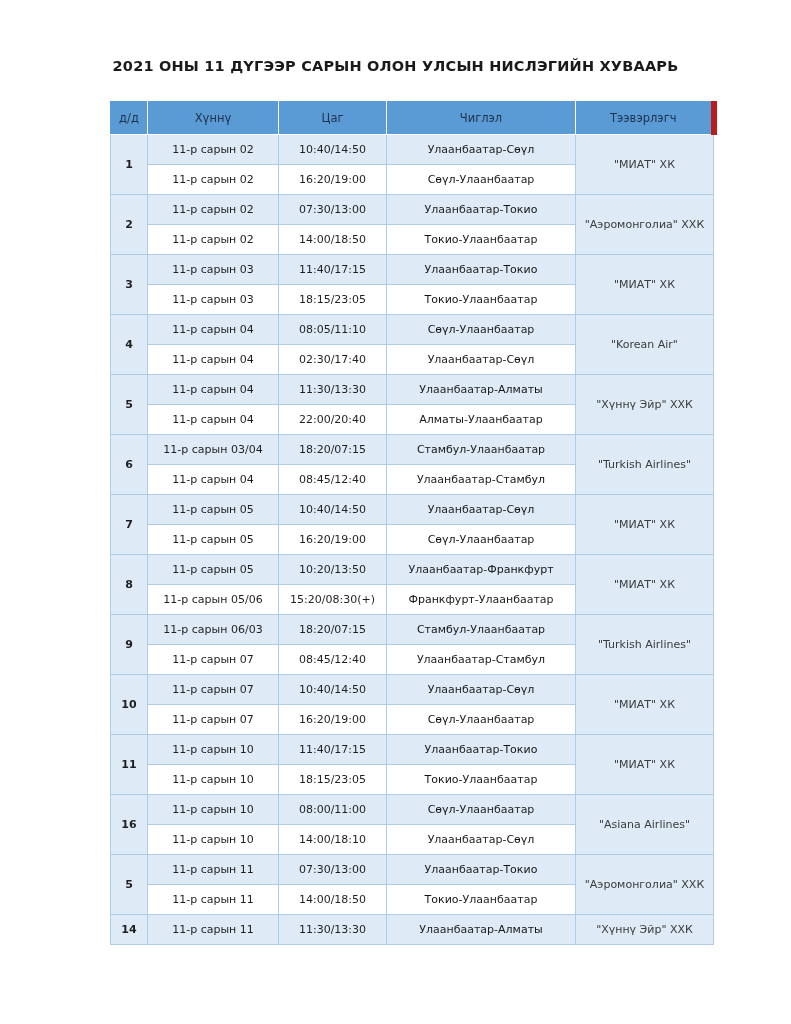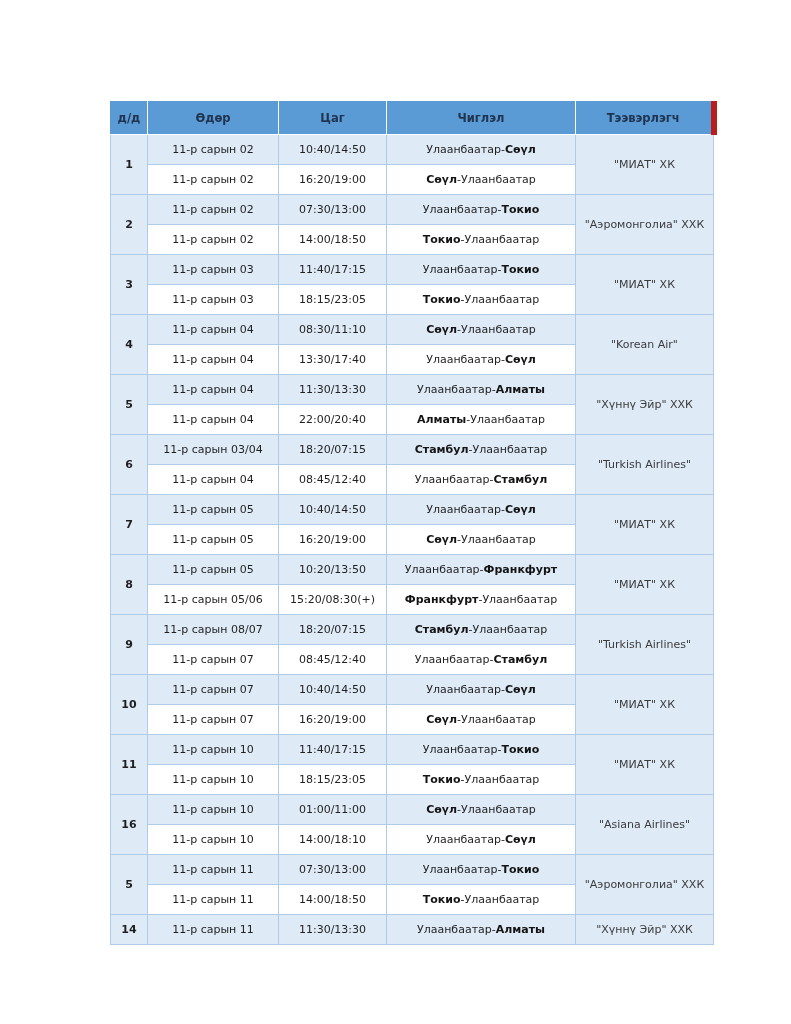--- a/index.html
+++ b/index.html
@@ -19,54 +19,55 @@
     width: 603px; border-collapse: collapse; table-layout: fixed;
     border: 1px solid #9cc3e5;
   }
   col.c-num { width: 37px; }
   col.c-date { width: 131px; }
   col.c-time { width: 108px; }
   col.c-route { width: 189px; }
   col.c-carrier { width: 138px; }
   th {
     background: #5b9bd5; color: #203450;
-    font-size: 11.5px; font-weight: bold;
+    font-size: 11.5px; font-weight: normal;
     height: 30px; text-align: center; vertical-align: middle;
     border: 1px solid #ffffff; border-top: 1px solid #5b9bd5;
   }
   th:first-child { border-left: 1px solid #5b9bd5; }
   th:last-child { border-right: 6px solid #b91c1c; }
   td {
     font-size: 11px; height: 29px;
     text-align: center; vertical-align: middle;
     border: 1px solid #aecbe8; padding: 0 2px;
     background: #ffffff; color: #1f1f1f;
   }
   tr.band > td { background: #deeaf6; }
   td.num { font-weight: bold; background: #deeaf6; color: #1f1f1f; }
   td.carrier { background: #deeaf6; color: #3b3b3b; }
-  td.route b { font-weight: bold; color: #141414; }
+  td.route b { font-weight: normal; color: #141414; }
 </style>
 </head>
 <body>
 
 <div class="doc">
+  <div class="title">2021 ОНЫ 11 ДҮГЭЭР САРЫН ОЛОН УЛСЫН НИСЛЭГИЙН ХУВААРЬ</div>
 
   <table class="schedule">
     <colgroup>
       <col class="c-num">
         <col class="c-date">
         <col class="c-time">
         <col class="c-route">
         <col class="c-carrier">
     </colgroup>
     <thead>
       <tr>
         <th>д/д</th>
-        <th>Өдөр</th>
+        <th>Хүннү</th>
         <th>Цаг</th>
         <th>Чиглэл</th>
         <th>Тээвэрлэгч</th>
       </tr>
     </thead>
     <tbody id="schedule-body">
         <tr class="band">
           <td class="num" rowspan="2">1</td>
           <td>11-р сарын 02</td>
           <td>10:40/14:50</td>
@@ -98,27 +99,27 @@
           <td class="carrier" rowspan="2">"МИАТ" ХК</td>
         </tr>
         <tr class="plain">
           <td>11-р сарын 03</td>
           <td>18:15/23:05</td>
           <td class="route"><b>Токио</b>-Улаанбаатар</td>
         </tr>
         <tr class="band">
           <td class="num" rowspan="2">4</td>
           <td>11-р сарын 04</td>
-          <td>08:30/11:10</td>
+          <td>08:05/11:10</td>
           <td class="route"><b>Сөүл</b>-Улаанбаатар</td>
           <td class="carrier" rowspan="2">"Korean Air"</td>
         </tr>
         <tr class="plain">
           <td>11-р сарын 04</td>
-          <td>13:30/17:40</td>
+          <td>02:30/17:40</td>
           <td class="route">Улаанбаатар-<b>Сөүл</b></td>
         </tr>
         <tr class="band">
           <td class="num" rowspan="2">5</td>
           <td>11-р сарын 04</td>
           <td>11:30/13:30</td>
           <td class="route">Улаанбаатар-<b>Алматы</b></td>
           <td class="carrier" rowspan="2">"Хүннү Эйр" ХХК</td>
         </tr>
         <tr class="plain">
@@ -157,21 +158,21 @@
           <td class="route">Улаанбаатар-<b>Франкфурт</b></td>
           <td class="carrier" rowspan="2">"МИАТ" ХК</td>
         </tr>
         <tr class="plain">
           <td>11-р сарын 05/06</td>
           <td>15:20/08:30(+)</td>
           <td class="route"><b>Франкфурт</b>-Улаанбаатар</td>
         </tr>
         <tr class="band">
           <td class="num" rowspan="2">9</td>
-          <td>11-р сарын 08/07</td>
+          <td>11-р сарын 06/03</td>
           <td>18:20/07:15</td>
           <td class="route"><b>Стамбул</b>-Улаанбаатар</td>
           <td class="carrier" rowspan="2">"Turkish Airlines"</td>
         </tr>
         <tr class="plain">
           <td>11-р сарын 07</td>
           <td>08:45/12:40</td>
           <td class="route">Улаанбаатар-<b>Стамбул</b></td>
         </tr>
         <tr class="band">
@@ -194,21 +195,21 @@
           <td class="carrier" rowspan="2">"МИАТ" ХК</td>
         </tr>
         <tr class="plain">
           <td>11-р сарын 10</td>
           <td>18:15/23:05</td>
           <td class="route"><b>Токио</b>-Улаанбаатар</td>
         </tr>
         <tr class="band">
           <td class="num" rowspan="2">16</td>
           <td>11-р сарын 10</td>
-          <td>01:00/11:00</td>
+          <td>08:00/11:00</td>
           <td class="route"><b>Сөүл</b>-Улаанбаатар</td>
           <td class="carrier" rowspan="2">"Asiana Airlines"</td>
         </tr>
         <tr class="plain">
           <td>11-р сарын 10</td>
           <td>14:00/18:10</td>
           <td class="route">Улаанбаатар-<b>Сөүл</b></td>
         </tr>
         <tr class="band">
           <td class="num" rowspan="2">5</td>

